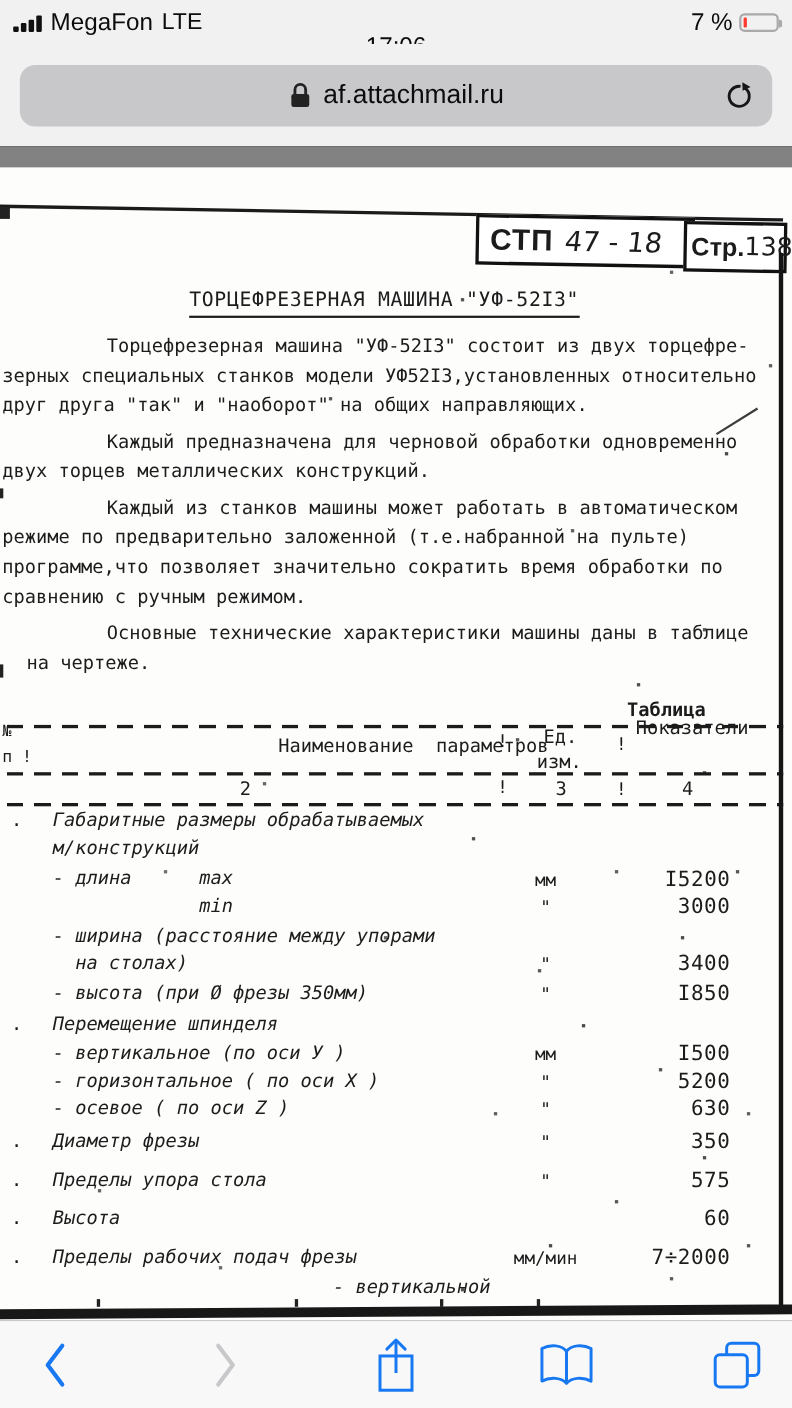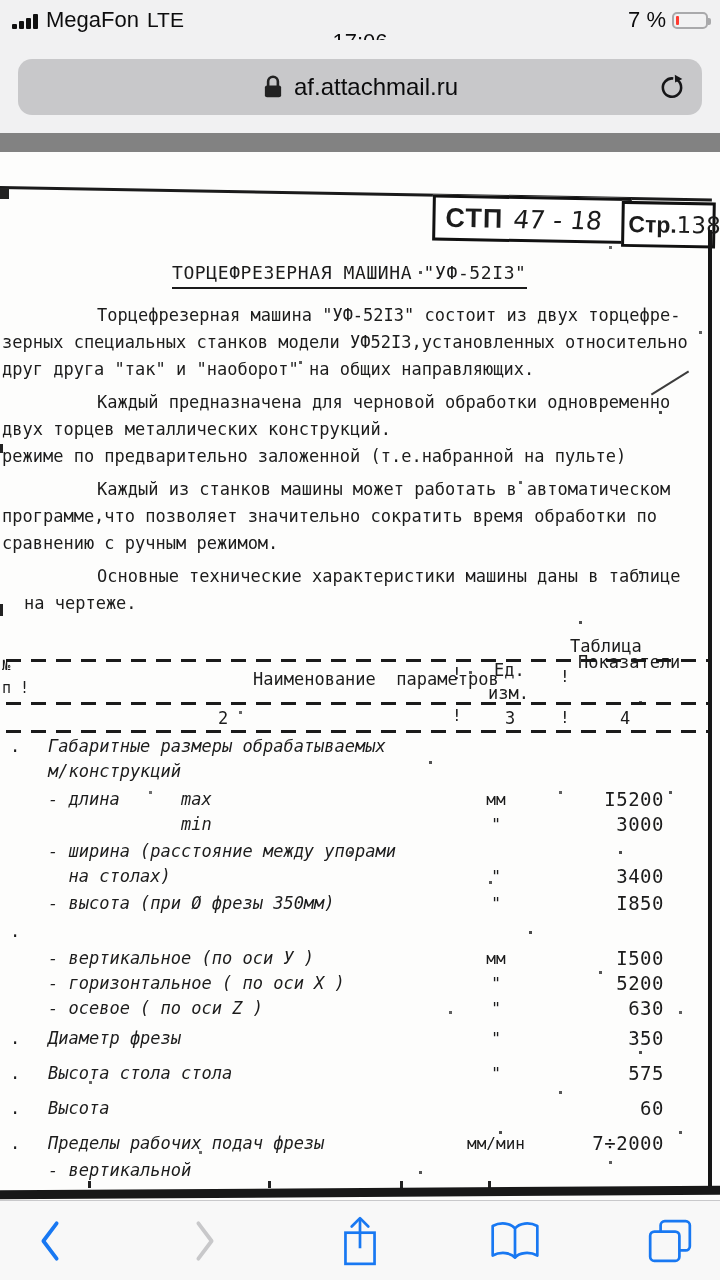--- a/index.html
+++ b/index.html
@@ -43,21 +43,21 @@
   .page-label{position:static;font-family:"Liberation Sans",sans-serif;font-weight:bold;font-size:23px;}
   .page-num{position:static;font-family:"DejaVu Sans",sans-serif;font-size:23px;}
 
   .doc-title{left:172px;top:110px;font-size:18px;letter-spacing:0.6px;border-bottom:2px solid #1b1b1b;padding-bottom:4px;white-space:pre;}
   .doc-body{left:2px;top:150px;width:710px;position:absolute;}
   .doc-line{position:static;display:block;font-size:17px;line-height:27px;white-space:pre;}
   .doc-line.indent{padding-left:95px;}
   .doc-line.small-indent{padding-left:22px;}
   .doc-line.gap{margin-top:6px;}
 
-  .tbl-caption{left:570px;top:484px;font-size:17px;}
+  .tbl-caption{left:570px;top:484px;font-size:17px;font-weight:bold;}
   .dash{left:6px;width:706px;height:3px;background:repeating-linear-gradient(90deg,#1b1b1b 0 15px,rgba(0,0,0,0) 15px 25px);}
   .dash1{top:507px;}.dash2{top:550px;}.dash3{top:578px;}
   .hdr-num1{left:2px;top:505px;font-size:14px;}
   .hdr-num2{left:2px;top:527px;font-size:15px;}
   .hdr-name{left:253px;top:517px;font-size:17px;white-space:pre;}
   .hdr-unit1{left:494px;top:508px;font-size:17px;}
   .hdr-unit2{left:488px;top:531px;font-size:17px;}
   .hdr-vals{left:578px;top:500px;font-size:17px;}
   .sep{font-size:16px;color:#1b1b1b;}
   .sep-a{left:452px;top:512px;}
@@ -164,22 +164,22 @@
     </div>
 
     <div class="doc-title">ТОРЦЕФРЕЗЕРНАЯ МАШИНА "УФ-52I3"</div>
 
     <div class="doc-body" id="doc-body">
         <div class="doc-line indent">Торцефрезерная машина "УФ-52I3" состоит из двух торцефре-</div>
         <div class="doc-line">зерных специальных станков модели УФ52I3,установленных относительно</div>
         <div class="doc-line">друг друга "так" и "наоборот" на общих направляющих.</div>
         <div class="doc-line indent gap">Каждый предназначена для черновой обработки одновременно</div>
         <div class="doc-line">двух торцев металлических конструкций.</div>
+        <div class="doc-line indent gap">Каждый из станков машины может работать в автоматическом</div>
         <div class="doc-line">режиме по предварительно заложенной (т.е.набранной на пульте)</div>
-        <div class="doc-line indent gap">Каждый из станков машины может работать в автоматическом</div>
         <div class="doc-line">программе,что позволяет значительно сократить время обработки по</div>
         <div class="doc-line">сравнению с ручным режимом.</div>
         <div class="doc-line indent gap">Основные технические характеристики машины даны в таблице</div>
         <div class="doc-line small-indent">на чертеже.</div>
       </div>
 
     <div class="tbl-caption">Таблица</div>
     <div class="dash dash1"></div>
     <div class="dash dash2"></div>
     <div class="dash dash3"></div>
@@ -201,29 +201,29 @@
     <span class="idx-4">4</span>
 
     <div class="tbl-rows" id="tbl-rows">
         <div class="t-line"><span class="t-num">.</span><span class="t-name">Габаритные размеры обрабатываемых</span><span class="t-unit"></span><span class="t-val"></span><span class="t-pad"></span></div>
         <div class="t-line"><span class="t-num"></span><span class="t-name">м/конструкций</span><span class="t-unit"></span><span class="t-val"></span><span class="t-pad"></span></div>
         <div class="t-line" style="margin-top: 3px;"><span class="t-num"></span><span class="t-name">- длина      max</span><span class="t-unit">мм</span><span class="t-val">I5200</span><span class="t-pad"></span></div>
         <div class="t-line"><span class="t-num"></span><span class="t-name">             min</span><span class="t-unit">"</span><span class="t-val">3000</span><span class="t-pad"></span></div>
         <div class="t-line" style="margin-top: 2px;"><span class="t-num"></span><span class="t-name">- ширина (расстояние между упорами</span><span class="t-unit"></span><span class="t-val"></span><span class="t-pad"></span></div>
         <div class="t-line"><span class="t-num"></span><span class="t-name">  на столах)</span><span class="t-unit">"</span><span class="t-val">3400</span><span class="t-pad"></span></div>
         <div class="t-line" style="margin-top: 2px;"><span class="t-num"></span><span class="t-name">- высота (при Ø фрезы 350мм)</span><span class="t-unit">"</span><span class="t-val">I850</span><span class="t-pad"></span></div>
-        <div class="t-line" style="margin-top: 3px;"><span class="t-num">.</span><span class="t-unit"></span><span class="t-val"></span><span class="t-pad"></span></div>
+        <div class="t-line" style="margin-top: 3px;"><span class="t-num">.</span><span class="t-name">Перемещение шпинделя</span><span class="t-unit"></span><span class="t-val"></span><span class="t-pad"></span></div>
         <div class="t-line" style="margin-top: 2px; align-items: flex-end;"><span class="t-num"></span><span class="t-name">- вертикальное (по оси У )</span><span class="t-unit">мм</span><span class="t-val">I500</span><span class="t-pad"></span></div>
         <div class="t-line"><span class="t-num"></span><span class="t-name">- горизонтальное ( по оси Х )</span><span class="t-unit">"</span><span class="t-val">5200</span><span class="t-pad"></span></div>
         <div class="t-line"><span class="t-num"></span><span class="t-name">- осевое ( по оси Z )</span><span class="t-unit">"</span><span class="t-val">630</span><span class="t-pad"></span></div>
         <div class="t-line" style="margin-top: 5px;"><span class="t-num">.</span><span class="t-name">Диаметр фрезы</span><span class="t-unit">"</span><span class="t-val">350</span><span class="t-pad"></span></div>
-        <div class="t-line" style="margin-top: 10px;"><span class="t-num">.</span><span class="t-name">Высота стола стола</span><span class="t-unit">"</span><span class="t-val">575</span><span class="t-pad"></span></div>
+        <div class="t-line" style="margin-top: 10px;"><span class="t-num">.</span><span class="t-name">Пределы упора стола</span><span class="t-unit">"</span><span class="t-val">575</span><span class="t-pad"></span></div>
         <div class="t-line" style="margin-top: 10px;"><span class="t-num">.</span><span class="t-name">Высота</span><span class="t-unit"></span><span class="t-val">60</span><span class="t-pad"></span></div>
         <div class="t-line" style="margin-top: 10px;"><span class="t-num">.</span><span class="t-name">Пределы рабочих подач фрезы</span><span class="t-unit">мм/мин</span><span class="t-val">7÷2000</span><span class="t-pad"></span></div>
-        <div class="t-line" style="margin-top: 2px;"><span class="t-num"></span><span class="t-name">- вертикальной</span><span class="t-unit"></span><span class="t-val"></span><span class="t-pad"></span></div>
+        <div class="t-line" style="margin-top: 2px; text-align: right;"><span class="t-num"></span><span class="t-name">- вертикальной</span><span class="t-unit"></span><span class="t-val"></span><span class="t-pad"></span></div>
       </div>
 
     <div class="right-border"></div>
     <div class="tick tick1"></div>
     <div class="tick tick2"></div>
     <div class="tick tick3"></div>
     <div class="tick tick4"></div>
     <div class="bottom-strip"></div>
     <div class="pen-mark"></div>
     <div class="frag frag1"></div>

